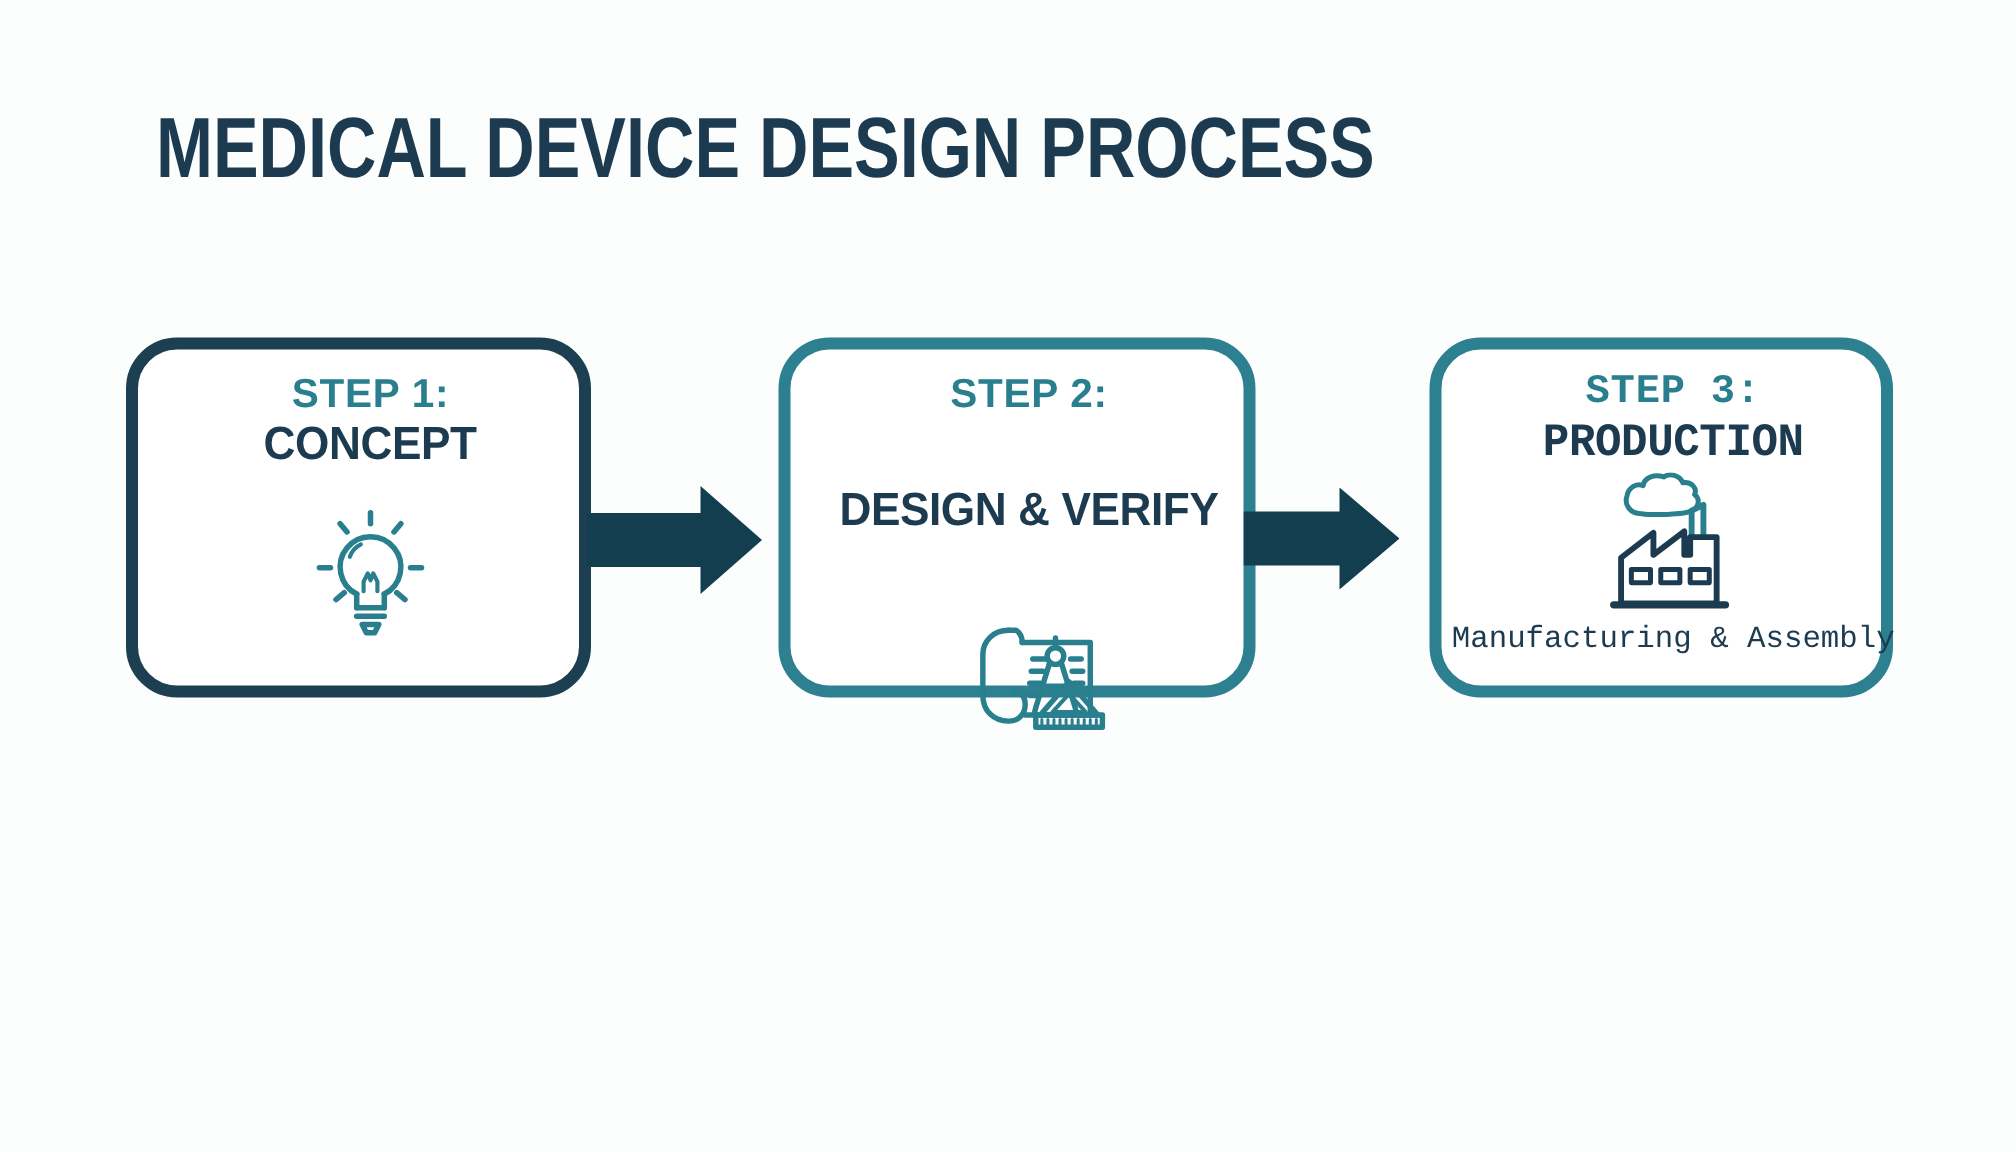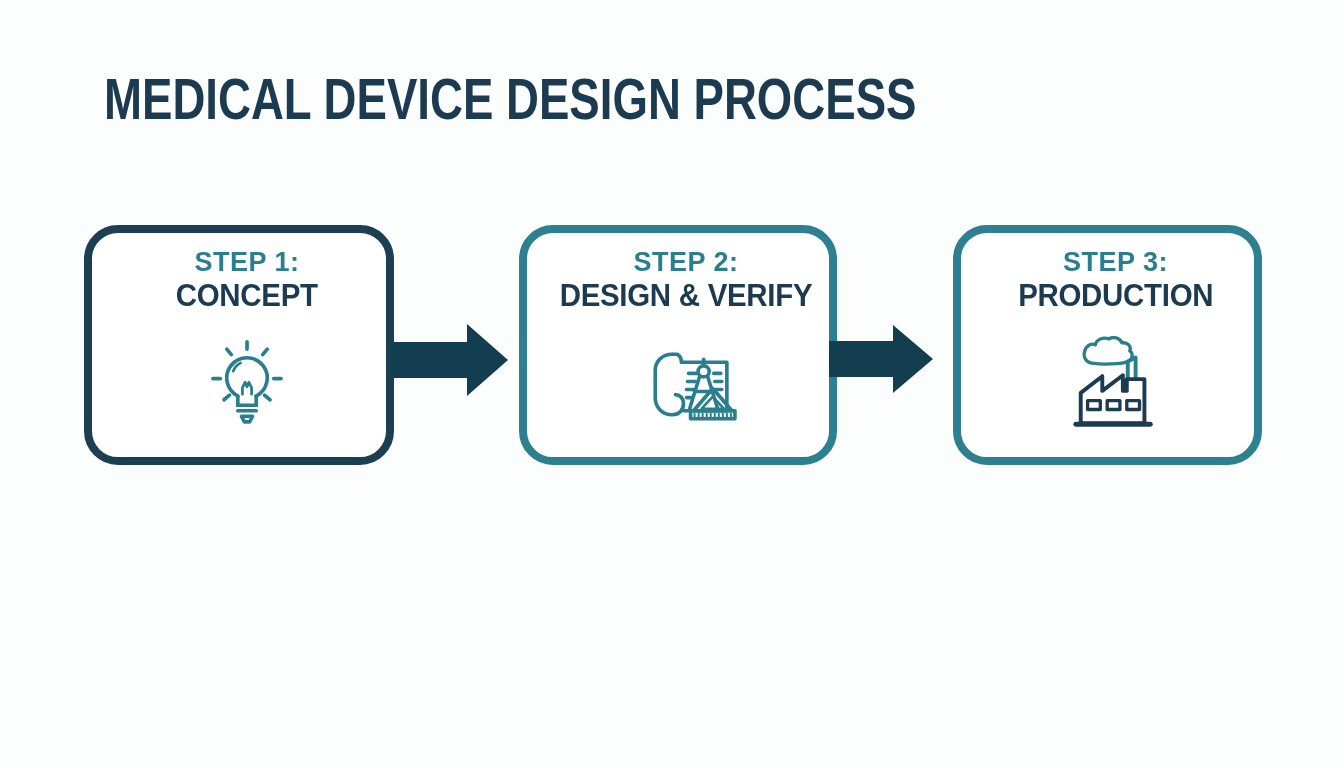--- a/index.html
+++ b/index.html
@@ -73,21 +73,21 @@
     </svg>
   </div>
 </section>
 
 <div class="arrow" id="arrow1">
   <svg viewBox="0 0 117 72" width="117" height="72">
     <polygon points="0,18 76,18 76,0 117,36 76,72 76,54 0,54"></polygon>
   </svg>
 </div>
 
-<section class="box" id="box2" style="border-color: rgb(45, 128, 143);">
+<section class="box" id="box2" style="border-color: rgb(45, 128, 143); gap: 44px;">
   <div class="step-label">STEP 2:</div>
   <div class="heading">DESIGN &amp; VERIFY</div>
   <div class="icon-wrap">
     <svg viewBox="0 0 115 100" width="116" height="101" fill="none" stroke-linecap="round" stroke-linejoin="round">
       <g class="s-teal" stroke-width="3.6">
         <path d="M44 19 C34 19 27 26 27 35 V62 C27 72 34 79 44 79 C51 79 55 74 55 68 C55 62 51 59 47 59"></path>
         <path d="M44 19 H49 C52 21 53 24 53 27"></path>
         <path d="M53 27 H98 V75 H55"></path>
         <path d="M60 38 H69 M59 46 H67 M58 54 H65 M58 62 H63"></path>
         <path d="M85 38 H92 M86 46 H93 M87 54 H93"></path>
@@ -103,31 +103,32 @@
     </svg>
   </div>
 </section>
 
 <div class="arrow" id="arrow2">
   <svg viewBox="0 0 104 68" width="104" height="68">
     <polygon points="0,16 64,16 64,0 104,34 64,68 64,52 0,52"></polygon>
   </svg>
 </div>
 
-<section class="box" id="box3" style="border-color: rgb(45, 128, 143);">
+<section class="box" id="box3" style="border-color: rgb(45, 128, 143); font-family: Liberation Mono, monospace;">
   <div class="step-label">STEP 3:</div>
   <div class="heading">PRODUCTION</div>
   <div class="icon-wrap">
     <svg viewBox="0 0 100 100" width="98" height="98" fill="none" stroke-linecap="round" stroke-linejoin="round">
       <g class="s-teal" stroke-width="4">
         <path d="M62 44 V26 L70 22 V44"></path>
         <path d="M28 28 C20 28 16 22 18 16 C19 10 25 7 29 9 C30 3 37 1 43 3 C47 0 54 2 56 7 C62 6 66 11 64 15 C68 18 67 24 62 26 C57 29 34 29 28 28 Z" stroke-width="3.4"></path>
       </g>
       <g class="s-navy" stroke-width="4">
         <path d="M14 89 V58 L36 41 V56 L57 40 V56 L61 56 V44 L79 44 V89 Z"></path>
         <rect x="21" y="66" width="13" height="9" stroke-width="3.4"></rect>
         <rect x="41" y="66" width="13" height="9" stroke-width="3.4"></rect>
         <rect x="61" y="66" width="13" height="9" stroke-width="3.4"></rect>
         <path d="M9 90 H85" stroke-width="5"></path>
       </g>
     </svg>
   </div>
+  <div class="subtitle">Manufacturing &amp; Assembly</div>
 </section>
 
 </body></html>

